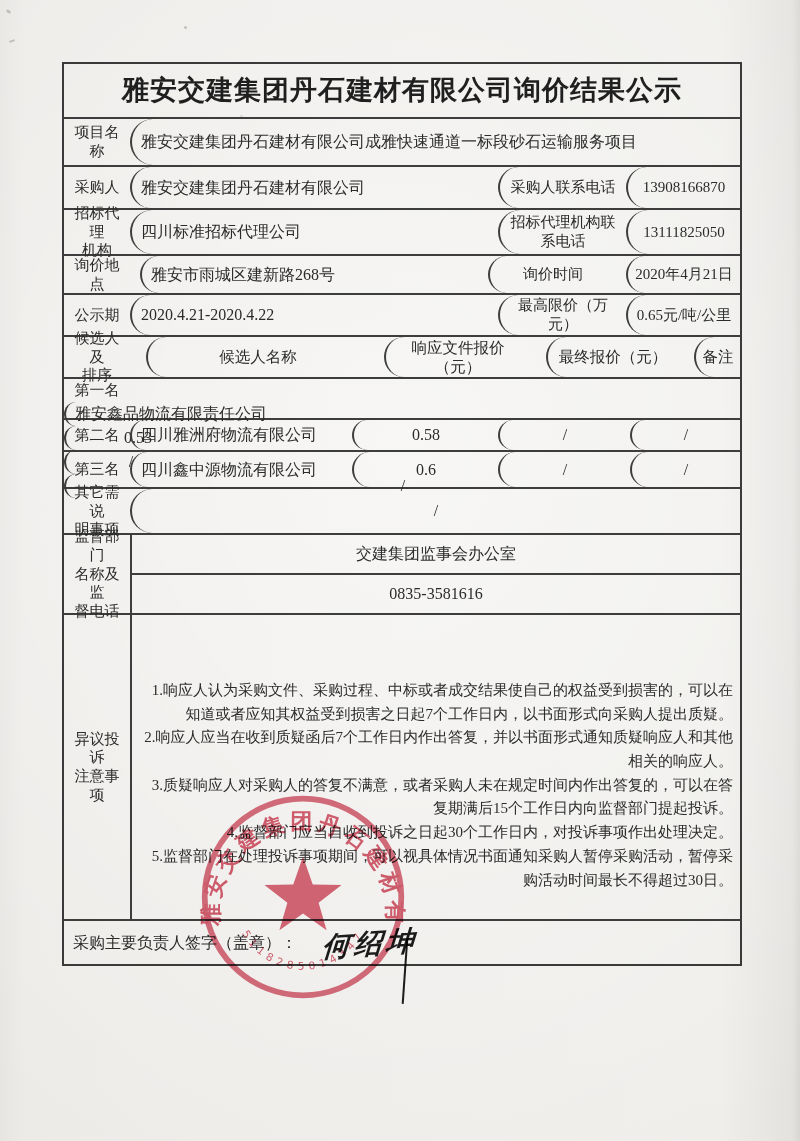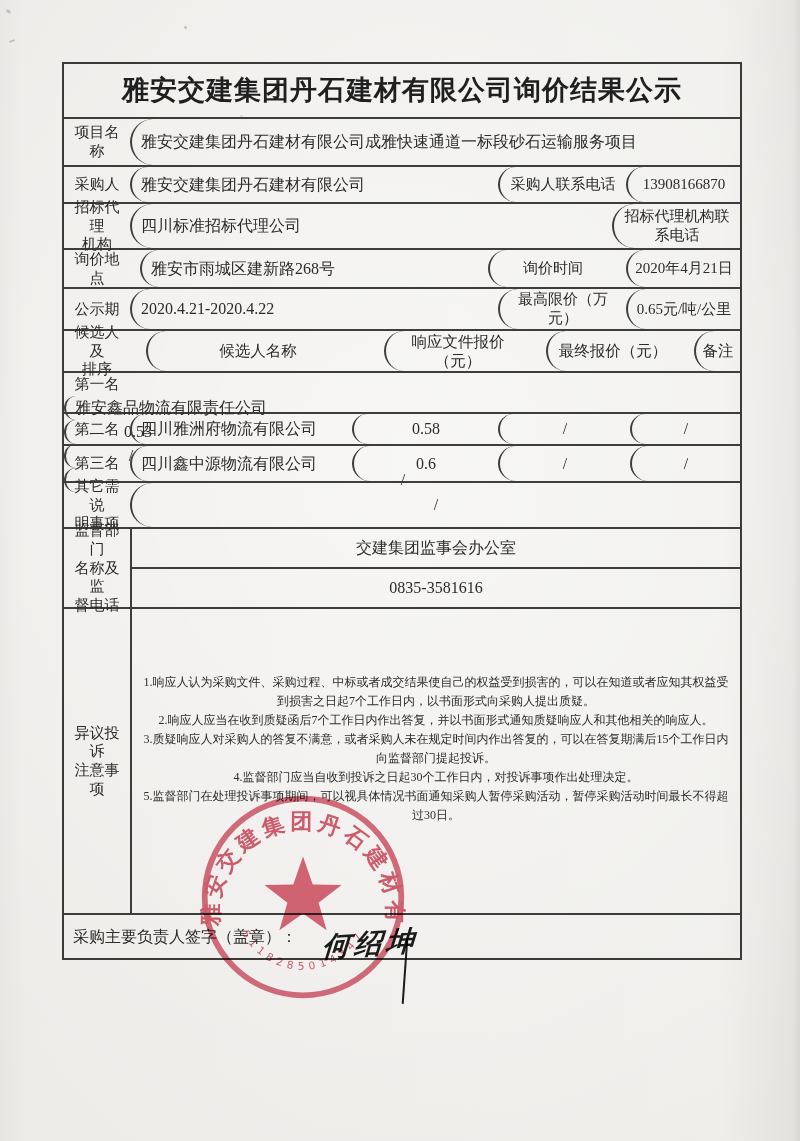--- a/index.html
+++ b/index.html
@@ -53,39 +53,39 @@
   .k4 { width: 132px; flex: none; }
   .k5 { flex: 1; }
 
   .title-row { height: 53px; }
   .title-cell {
     flex: 1; border-left: none;
     font-size: 27px; font-weight: 700; letter-spacing: 1px;
     color: #1f1f1f;
   }
   .r-project { height: 48px; }
-  .r-buyer { height: 37px; justify-content: space-between; }
+  .r-buyer { height: 43px; justify-content: space-between; }
   .r-agency { height: 46px; }
   .r-place { height: 39px; gap: 10px; }
   .r-period { height: 42px; }
   .r-chead { height: 42px; font-size: 15.5px; gap: 16px; }
   .r-cand1 { height: 41px; flex-direction: column; }
   .r-cand2 { height: 32px; }
   .r-cand3 { height: 37px; }
   .r-other { height: 46px; }
   .r-superv { height: 80px; }
   .superv-stack { flex: 1; display: flex; flex-direction: column; border-left: 2px solid #3d3d3d; padding: 0; }
   .superv-sub { flex: 1; display: flex; align-items: center; justify-content: center; text-align: center; }
   .superv-sub + .superv-sub { border-top: 2px solid #3d3d3d; }
   .r-objection { height: 306px; }
   .objection-body {
     flex: 1; border-left: 2px solid #3d3d3d;
-    display: block; text-align: center; white-space: normal;
+    display: block; text-align: right; white-space: normal;
     padding: 64px 7px 0 7px;
-    font-size: 12px; line-height: 1.58;
+    font-size: 15px; line-height: 1.58;
   }
   .objection-body div { margin: 0; }
   .r-sign { height: 45px; }
   .sign-cell { flex: 1; border-left: none; justify-content: flex-start; text-align: left; padding-left: 9px; }
 
   
   .stamp {
     position: absolute; left: 197px; top: 791px;
     width: 212px; height: 212px;
     mix-blend-mode: multiply; opacity: .88;
@@ -133,20 +133,21 @@
       <div class="cell c3">采购人联系电话</div>
       <div class="cell c4">13908166870</div>
     </div>
 
     <div class="row r-agency">
       <div class="cell c1">招标代理
 机构</div>
       <div class="cell c2 left">四川标准招标代理公司</div>
       <div class="cell c3">招标代理机构联
 系电话</div>
+      <div class="cell c4">13111825050</div>
     </div>
 
     <div class="row r-place">
       <div class="cell c1">询价地点</div>
       <div class="cell c2 left">雅安市雨城区建新路268号</div>
       <div class="cell c3">询价时间</div>
       <div class="cell c4">2020年4月21日</div>
     </div>
 
     <div class="row r-period">

